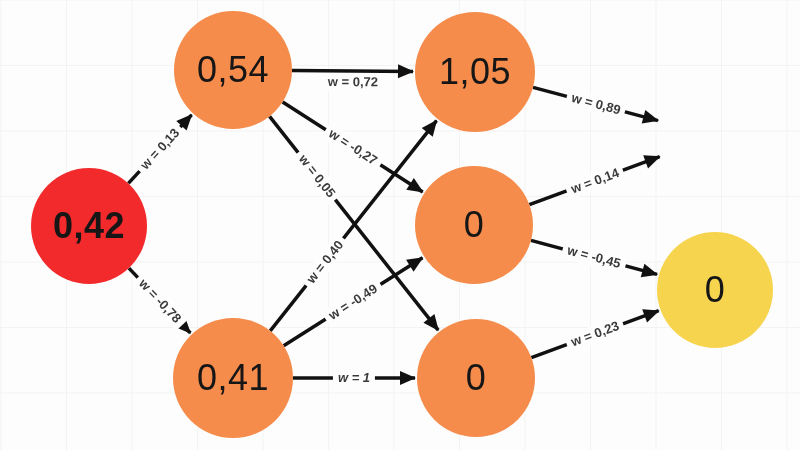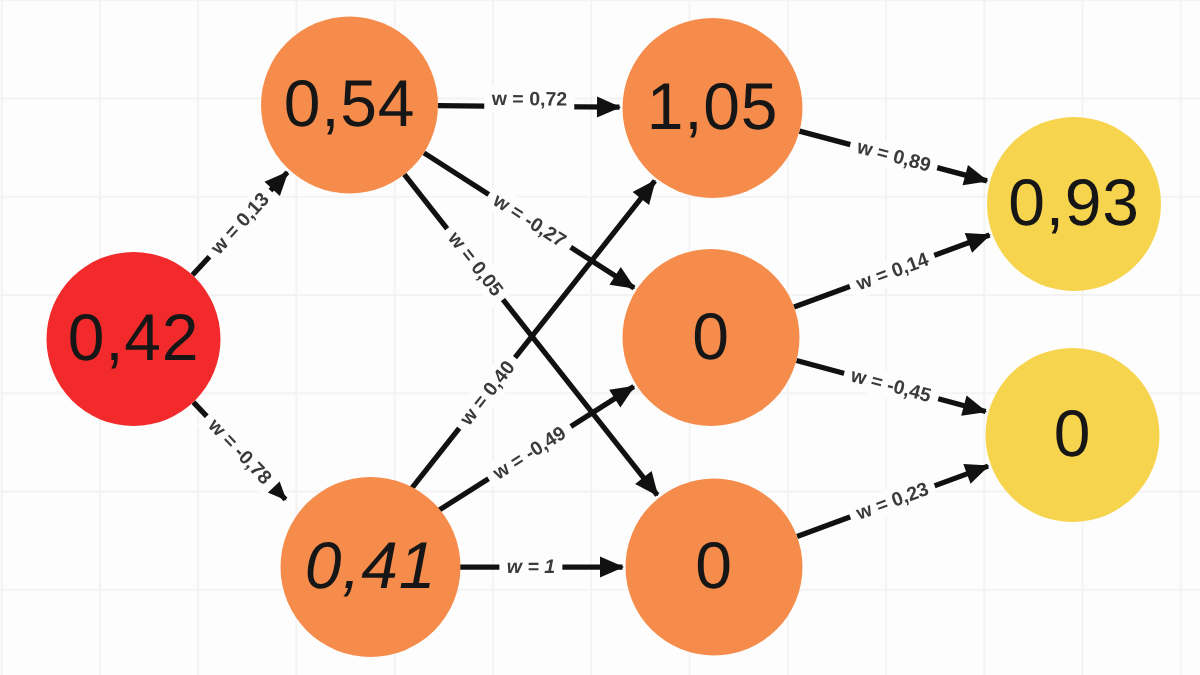--- a/index.html
+++ b/index.html
@@ -14,21 +14,21 @@
     background-image:
       linear-gradient(to right, #f3f3f3 1px, transparent 1px),
       linear-gradient(to bottom, #f3f3f3 1px, transparent 1px);
     background-size: 65.5px 65.5px;
     background-position: 66px 65px;
   }
   svg.edges { position: absolute; left: 0; top: 0; width: 800px; height: 450px; }
   .node {
     position: absolute; border-radius: 50%;
     display: flex; align-items: center; justify-content: center;
-    font-size: 44px; letter-spacing: 0.5px; color: #161616;
+    font-size: 36px; letter-spacing: 0.5px; color: #161616;
     line-height: 1; user-select: none;
   }
   .edge-label {
     position: absolute; white-space: nowrap;
     font-size: 13px; color: #3a3a3a; font-weight: 600;
     background: #fdfdfd; padding: 1px 5px; line-height: 1.2;
   }
 </style>
 </head>
 <body>
@@ -48,31 +48,30 @@
       <line x1="270.2185363507838" y1="330.93854494487675" x2="436.5408457708568" y2="120.63017022362739" stroke="#111111" stroke-width="3.5" marker-end="url(#arrowhead)"></line>
       <line x1="283.6542785285048" y1="345.8418895648911" x2="422.5014834960201" y2="257.69407894236065" stroke="#111111" stroke-width="3.5" marker-end="url(#arrowhead)"></line>
       <line x1="293" y1="378" x2="415" y2="378" stroke="#111111" stroke-width="3.5" marker-end="url(#arrowhead)"></line>
       <line x1="532.9900403675709" y1="87.39984474491511" x2="658.0099596324291" y2="120.60015525508489" stroke="#111111" stroke-width="3.5" marker-end="url(#arrowhead)"></line>
       <line x1="529.3739546988542" y1="204.63519847852058" x2="659.6875036960805" y2="156.7099676489621" stroke="#111111" stroke-width="3.5" marker-end="url(#arrowhead)"></line>
       <line x1="530.9644775811709" y1="240.36386324803365" x2="657.0700227988093" y2="274.37573229013526" stroke="#111111" stroke-width="3.5" marker-end="url(#arrowhead)"></line>
       <line x1="531.3661979833687" y1="357.6141195709772" x2="658.6953918813199" y2="310.7314038261249" stroke="#111111" stroke-width="3.5" marker-end="url(#arrowhead)"></line>
     </svg>
 <div class="edge-label" style="left: 159.983px; top: 149.102px; transform: translate(-50%, -50%) rotate(-47.2906deg);">w = 0,13</div>
     <div class="edge-label" style="left: 159.625px; top: 300.548px; transform: translate(-50%, -50%) rotate(46.5482deg);">w = -0,78</div>
-    <div class="edge-label" style="left: 352.5px; top: 66px; transform: translate(-50%, -50%) rotate(0.473508deg);">w = 0,72</div>
+    <div class="edge-label" style="left: 352.5px; top: 82px; transform: translate(-50%, -50%) rotate(0.473508deg);">w = 0,72</div>
     <div class="edge-label" style="left: 352.659px; top: 146.959px; transform: translate(-50%, -50%) rotate(32.7472deg);">w = -0,27</div>
     <div class="edge-label" style="left: 316.773px; top: 176.181px; transform: translate(-50%, -50%) rotate(51.7279deg);">w = 0,05</div>
     <div class="edge-label" style="left: 325.105px; top: 261.537px; transform: translate(-50%, -50%) rotate(-51.6613deg);">w = 0,40</div>
     <div class="edge-label" style="left: 353.078px; top: 301.768px; transform: translate(-50%, -50%) rotate(-32.4096deg);">w = -0,49</div>
     <div class="edge-label" style="left: 354px; top: 378px; transform: translate(-50%, -50%) rotate(0deg); font-style: italic;">w = 1</div>
     <div class="edge-label" style="left: 595.5px; top: 104px; transform: translate(-50%, -50%) rotate(14.8722deg);">w = 0,89</div>
     <div class="edge-label" style="left: 594.531px; top: 180.673px; transform: translate(-50%, -50%) rotate(-20.1919deg);">w = 0,14</div>
     <div class="edge-label" style="left: 594.017px; top: 257.37px; transform: translate(-50%, -50%) rotate(15.0941deg);">w = -0,45</div>
     <div class="edge-label" style="left: 595.031px; top: 334.173px; transform: translate(-50%, -50%) rotate(-20.2137deg);">w = 0,23</div>
-    <div class="node" style="left: 31px; top: 168px; height: 116px; width: 116px; background: rgb(242, 42, 44);">0,42</div>
+    <div class="node" style="left: 31px; top: 168px; height: 116px; width: 116px; background: rgb(242, 42, 44); font-weight: bold;">0,42</div>
     <div class="node" style="left: 174px; top: 11px; height: 118px; width: 118px; background: rgb(245, 140, 75);">0,54</div>
-    <div class="node" style="left: 187px; top: 318px; height: 120px; width: 120px; background: rgb(245, 140, 75); font-style: italic;">0,41</div>
+    <div class="node" style="left: 173px; top: 318px; height: 120px; width: 120px; background: rgb(245, 140, 75);">0,41</div>
     <div class="node" style="left: 415px; top: 12px; height: 120px; width: 120px; background: rgb(245, 140, 75); text-align: center;">1,05</div>
     <div class="node" style="left: 415px; top: 166px; height: 118px; width: 118px; background: rgb(245, 140, 75);">0</div>
     <div class="node" style="left: 417px; top: 319px; height: 118px; width: 118px; background: rgb(245, 140, 75);">0</div>
-    <div class="node" style="left: 658px; top: 78px; height: 116px; width: 116px; background: rgb(247, 212, 78);">0,93</div>
     <div class="node" style="left: 657px; top: 232px; height: 116px; width: 116px; background: rgb(247, 212, 78);">0</div>
   </div>
 
 </body></html>

